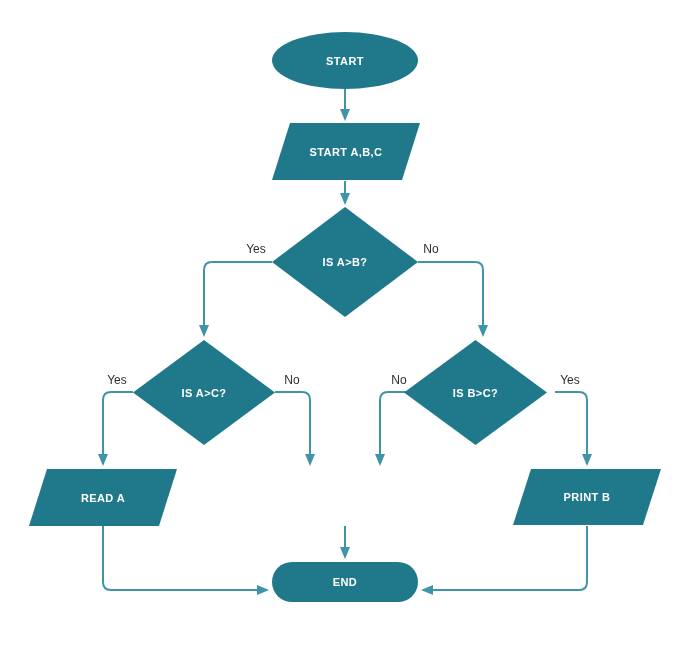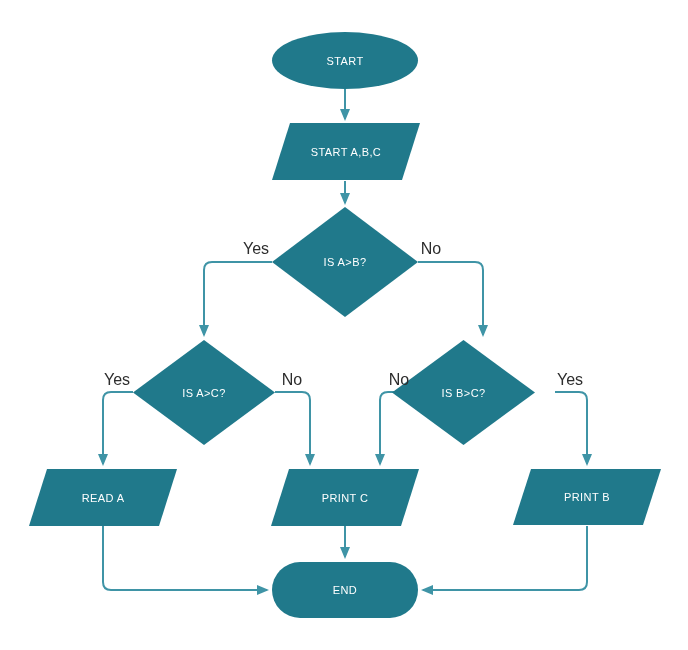--- a/index.html
+++ b/index.html
@@ -19,32 +19,32 @@
     overflow:hidden;
   }
   .edges{position:absolute;left:0;top:0;width:688px;height:650px;}
   .edge{fill:none;stroke:var(--connector);stroke-width:2;}
   .arrowhead-shape{fill:var(--connector);}
   .node{
     position:absolute;
     display:flex;align-items:center;justify-content:center;
     background:var(--shape-fill);
     color:var(--node-text);
-    font-size:11px;font-weight:normal;letter-spacing:.4px;
+    font-size:11px;font-weight:bold;letter-spacing:.4px;
     text-align:center;
   }
   .terminator-start{border-radius:50%;}
   .terminator-end{border-radius:28px;}
   .io{clip-path:polygon(18px 0, 100% 0, calc(100% - 18px) 100%, 0 100%);}
   .decision{clip-path:polygon(50% 0, 100% 50%, 50% 100%, 0 50%);}
   .edge-label{
     position:absolute;
     width:40px;height:16px;line-height:16px;
     text-align:center;
-    font-size:16px;color:var(--edge-label);
+    font-size:12px;color:var(--edge-label);
   }
 </style>
 </head>
 <body>
 
 <div class="canvas">
 
   <svg class="edges" viewBox="0 0 688 650" xmlns="http://www.w3.org/2000/svg">
     <defs>
       <marker id="arrow" viewBox="0 0 12 10" markerWidth="12" markerHeight="10" refX="10" refY="5" orient="auto" markerUnits="userSpaceOnUse">
@@ -73,37 +73,34 @@
   </div>
 
   <div class="node decision" style="left:272px;top:207px;width:146px;height:110px">
     <span>IS A&gt;B?</span>
   </div>
 
   <div class="node decision" style="left:133px;top:340px;width:142px;height:105px">
     <span>IS A&gt;C?</span>
   </div>
 
-  <div class="node decision" style="left:392px;top:340px;width:143px;height:105px">
+  <div class="node decision" style="left:404px;top:340px;width:143px;height:105px">
     <span>IS B&gt;C?</span>
   </div>
 
   <div class="node io" style="left:29px;top:469px;width:148px;height:57px">
     <span>READ A</span>
   </div>
 
-  <div class="node io" style="left:271px;top:469px;width:148px;height:57px">
-    <span>PRINT C</span>
-  </div>
 
   <div class="node io" style="left:513px;top:469px;width:148px;height:56px">
     <span>PRINT B</span>
   </div>
 
-  <div class="node terminator-end" style="left:272px;top:562px;width:146px;height:56px">
+  <div class="node terminator-end" style="left:272px;top:562px;width:146px;height:40px">
     <span>END</span>
   </div>
 
   <div class="edge-label" style="left:236px;top:241px">Yes</div>
   <div class="edge-label" style="left:411px;top:241px">No</div>
   <div class="edge-label" style="left:97px;top:372px">Yes</div>
   <div class="edge-label" style="left:272px;top:372px">No</div>
   <div class="edge-label" style="left:379px;top:372px">No</div>
   <div class="edge-label" style="left:550px;top:372px">Yes</div>
 

